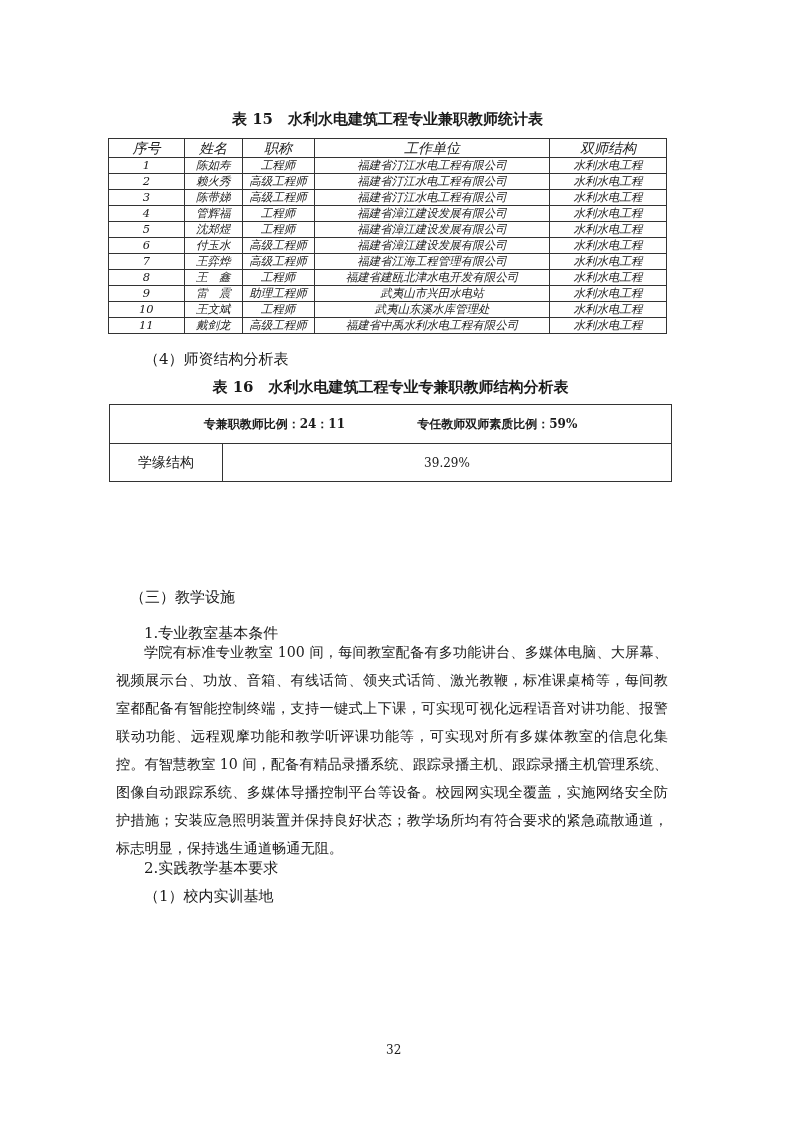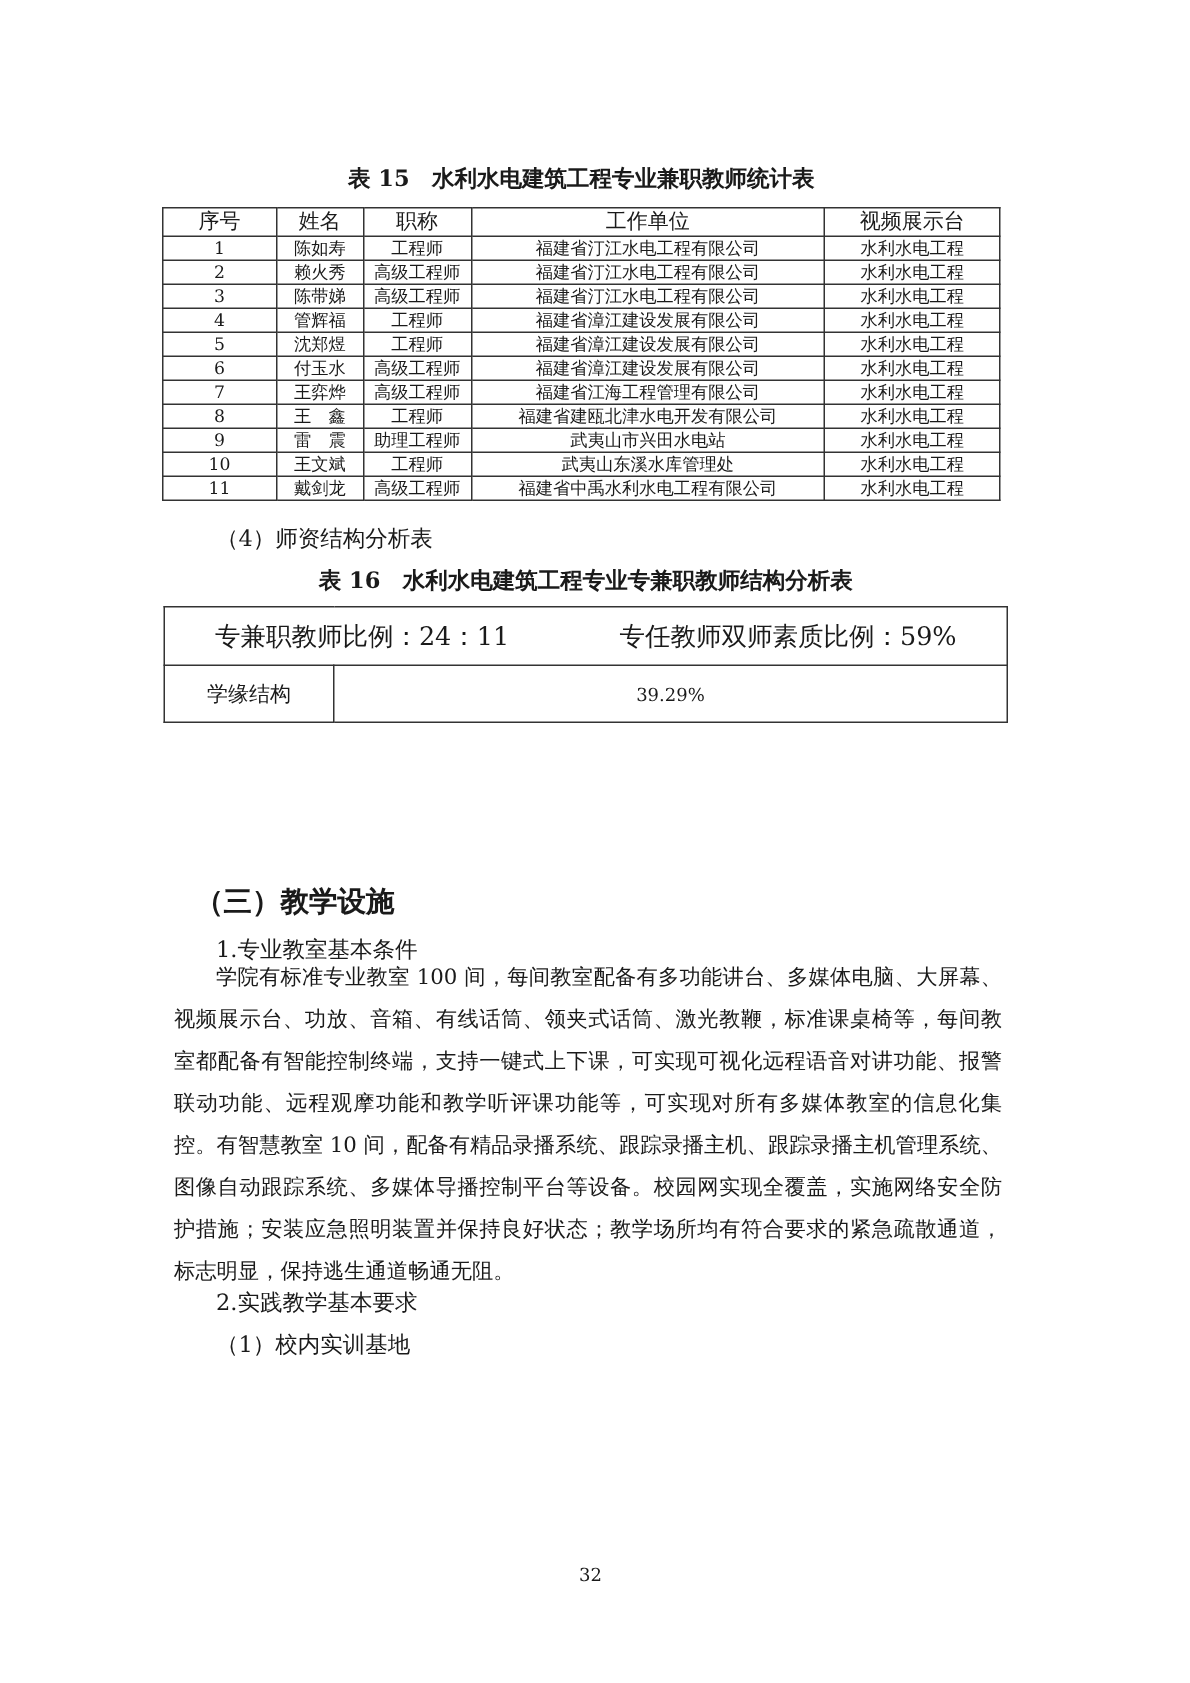--- a/index.html
+++ b/index.html
@@ -2,30 +2,30 @@
 <html><head>
 <meta charset="utf-8">
 <style>
   html, body { margin:0; padding:0; background:#ffffff; }
   body { width:793px; height:1122px; position:relative; overflow:hidden;
          font-family:"DejaVu Serif","Liberation Serif",serif; color:#1a1a1a; }
   .abs { position:absolute; }
   .caption { font-weight:bold; font-size:15px; text-align:center; white-space:nowrap; }
   table { border-collapse:collapse; position:absolute; }
   #t15 { left:108px; top:138px; width:559px; font-size:11.5px; }
-  #t15 th, #t15 td { border:1px solid #333; text-align:center; padding:0; height:15px; line-height:15px; white-space:nowrap; }
+  #t15 th, #t15 td { border:1px solid #333; text-align:center; padding:0; height:15px; line-height:15px; white-space:nowrap;font-style:italic; }
   #t15 th { font-weight:normal; font-size:14px; height:18px; line-height:18px; }
   #t16 { left:109px; top:404px; width:563px; font-size:12px; }
   #t16 td { border:1.2px solid #333; text-align:center; padding:0; white-space:nowrap; }
-  #t16 .hdr { height:38px; font-weight:normal; font-size:17px; }
+  #t16 .hdr { height:38px; font-weight:bold; font-size:12px; }
   #t16 .hdr span { display:inline-block; }
   #t16 .lbl { width:112px; font-size:14px; }
   #t16 .row { height:38px; }
   .sub { font-size:15px; }
-  .h3 { font-size:19px; font-weight:bold; }
+  .h3 { font-size:15px; font-weight:normal; }
   .para { font-size:14.2px; line-height:28px; text-align:justify; text-align-last:left; }
   .pageno { font-size:12px; }
 </style>
 </head>
 <body>
 
 <div class="abs caption" style="left:108px; top:110px; width:559px;">表 15　水利水电建筑工程专业兼职教师统计表</div>
 
 <table id="t15">
   <colgroup>
@@ -34,21 +34,21 @@
       <col style="width:72px">
       <col style="width:236px">
       <col style="width:117px">
   </colgroup>
   <thead>
     <tr>
       <th>序号</th>
       <th>姓名</th>
       <th>职称</th>
       <th>工作单位</th>
-      <th>视频展示台</th>
+      <th>双师结构</th>
     </tr>
   </thead>
   <tbody id="t15body">
       <tr>
         <td>1</td>
         <td>陈如寿</td>
         <td>工程师</td>
         <td>福建省汀江水电工程有限公司</td>
         <td>水利水电工程</td>
       </tr>

